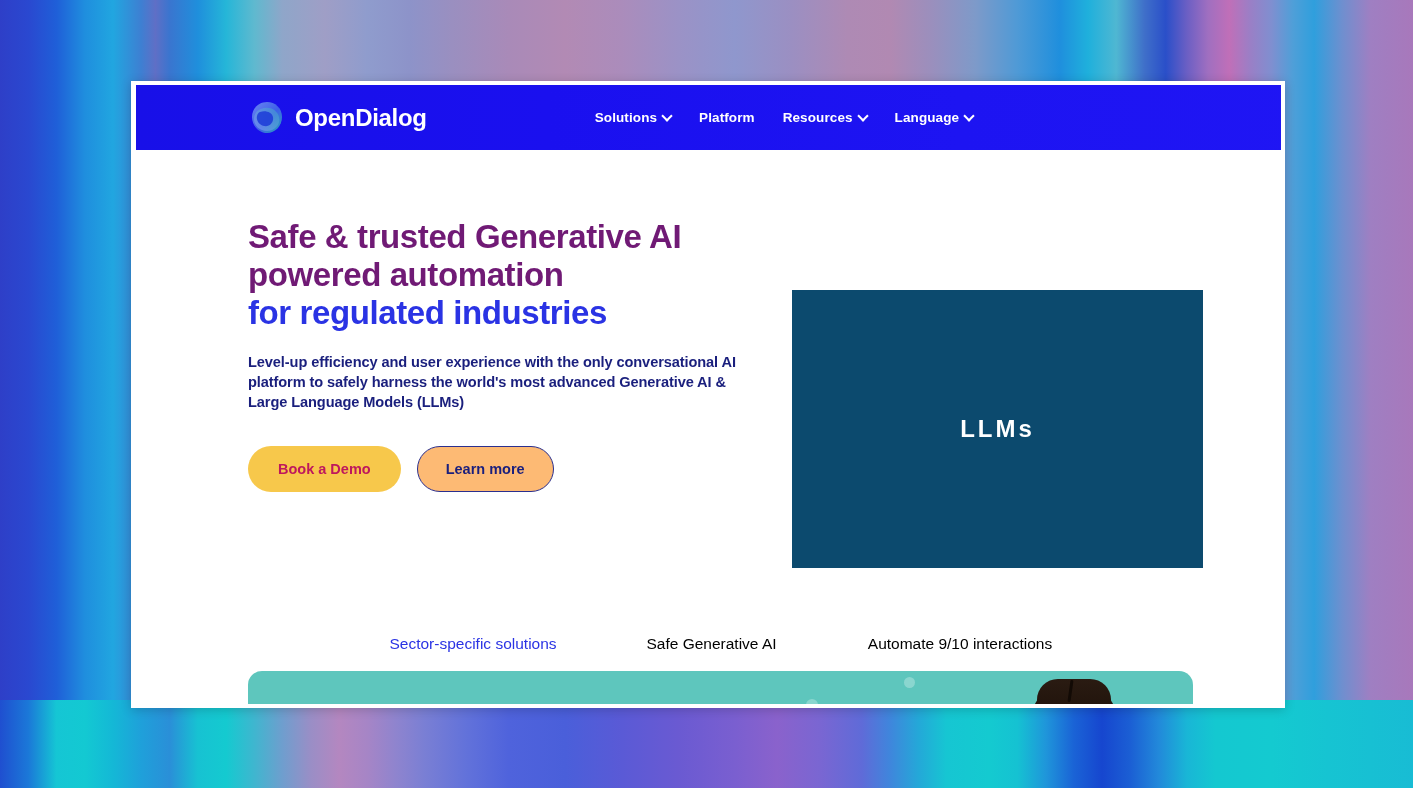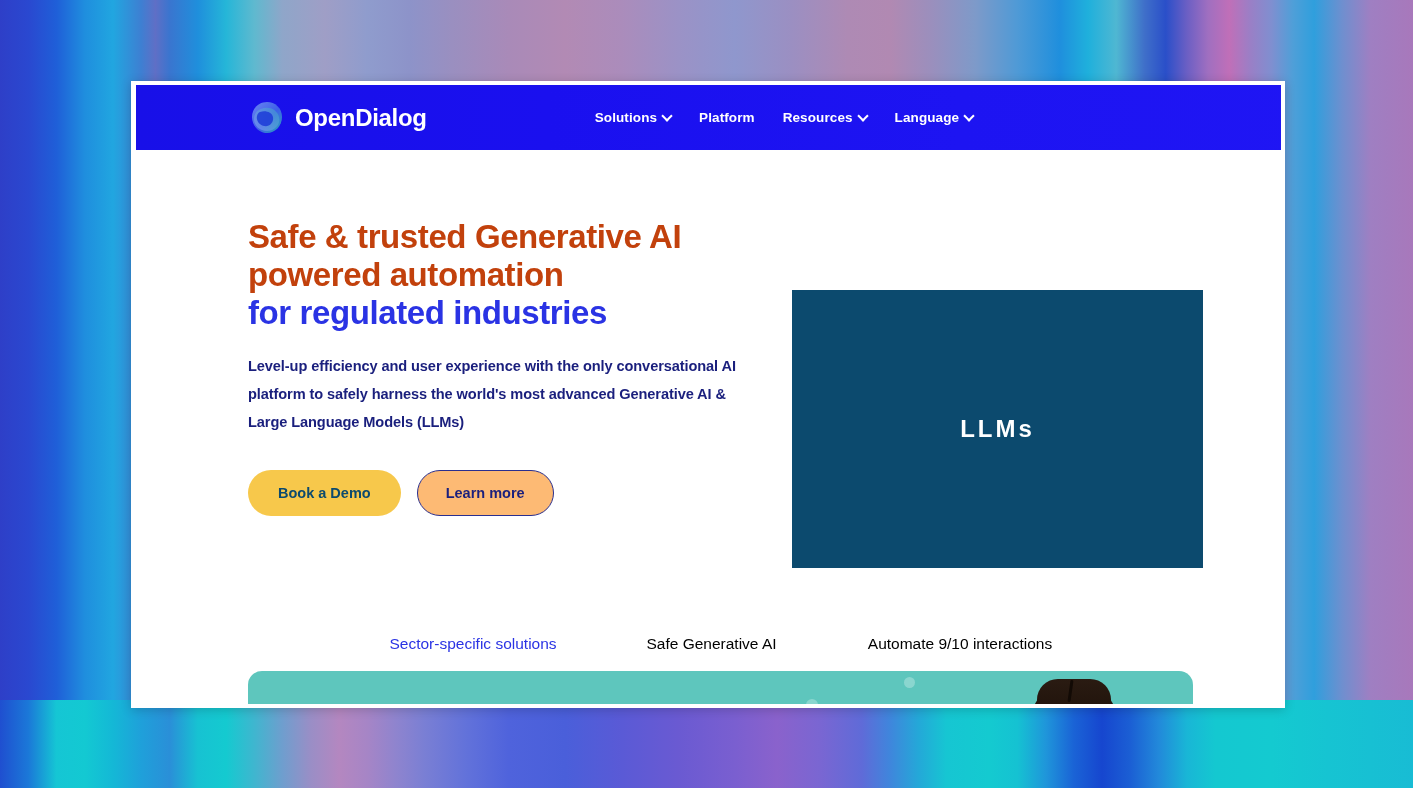--- a/index.html
+++ b/index.html
@@ -80,30 +80,30 @@
     padding:9px 21px; border-radius:20px; border:none; cursor:pointer;
     white-space:nowrap;
   }
 
   
   .hero { position:absolute; left:0; top:65px; width:1145px; }
   .hero-text { position:absolute; left:112px; top:68px; width:500px; }
   h1.hero-title {
     font-size:33px; line-height:38px; font-weight:bold; letter-spacing:-.4px;
   }
-  .t-navy { color:#c2410c; display:block; }
+  .t-navy { color:#701a75; display:block; }
   .t-blue { color:#2a33e4; display:block; }
   .hero-sub {
     margin-top:20px; color:#1a1f7d;
-    font-size:14.6px; line-height:28px; font-weight:bold; letter-spacing:-.1px;
+    font-size:14.6px; line-height:20px; font-weight:bold; letter-spacing:-.1px;
     width:496px;
   }
   .hero-btns { margin-top:34px; display:flex; align-items:center; gap:16px; }
   .btn-primary {
-    background:#f7c84b; color:#0c4a6e; border:none; cursor:pointer;
+    background:#f7c84b; color:#be185d; border:none; cursor:pointer;
     font-size:14.5px; font-weight:bold; padding:15px 30px; border-radius:26px;
   }
   .btn-outline {
     background:#fdba74; color:#1a1f7d; border:1.6px solid #2a2f8f; cursor:pointer;
     font-size:14.5px; font-weight:bold; padding:14px 28px; border-radius:26px;
   }
   .hero-media {
     position:absolute; left:656px; top:140px;
     width:411px; height:278px; background:#0c4a6e;
     display:flex; align-items:center; justify-content:center;

